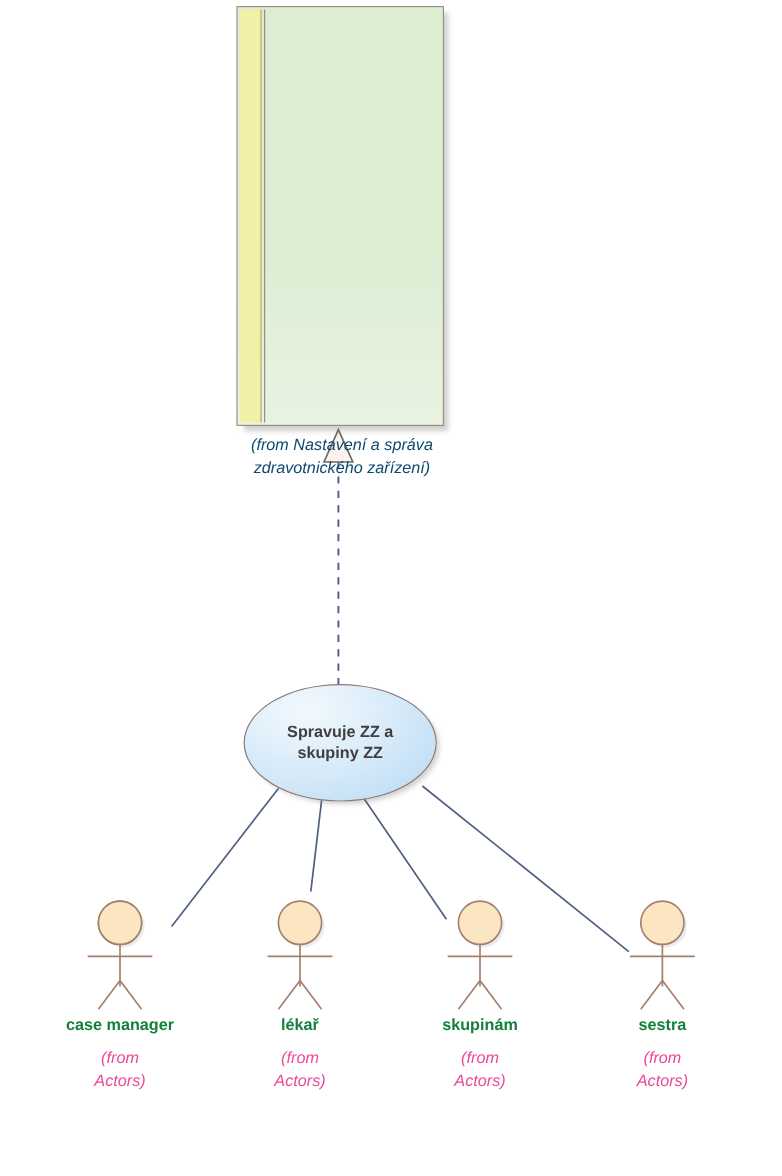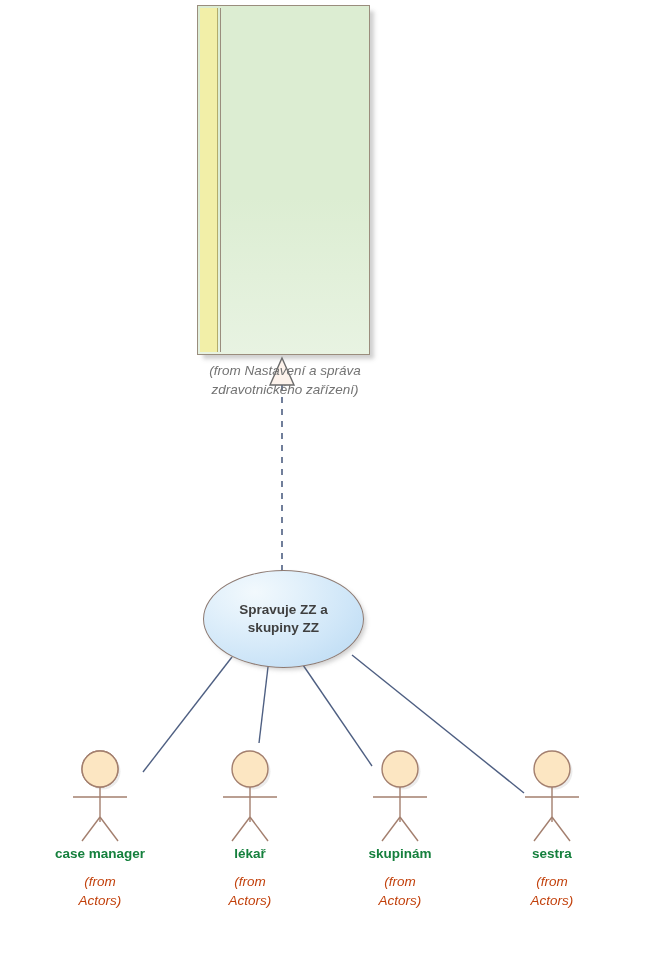--- a/index.html
+++ b/index.html
@@ -72,21 +72,21 @@
 
   
   .note-from {
     position: absolute;
     left: 185px;
     top: 361px;
     width: 200px;
     text-align: center;
     font-size: 13.5px;
     font-style: italic;
-    color: #737373;
+    color: #0c4a6e;
     line-height: 19px;
   }
 
   
   .usecase {
     position: absolute;
     left: 203px;
     top: 570px;
     width: 159px;
     height: 96px;
@@ -122,21 +122,21 @@
   .actor-name {
     font-size: 13.5px;
     font-weight: bold;
     color: #15803d;
     line-height: 17px;
     margin-top: 2px;
   }
   .actor-from {
     font-size: 13.5px;
     font-style: italic;
-    color: #c2410c;
+    color: #ec4899;
     line-height: 19px;
     margin-top: 10px;
   }
 </style>
 </head>
 <body>
 
 <div id="canvas">
 
   <svg id="wires" viewBox="0 0 652 980" width="652" height="980">

